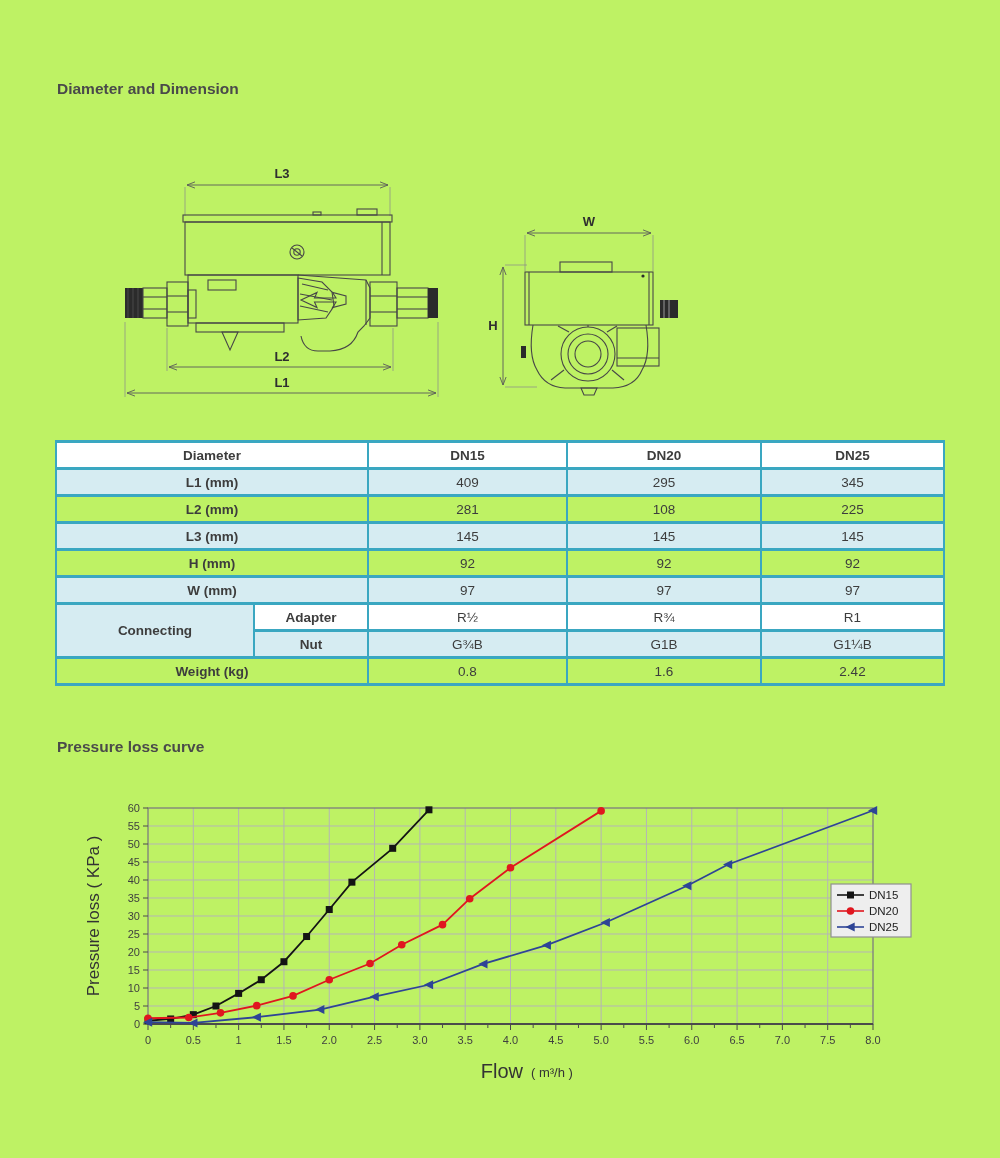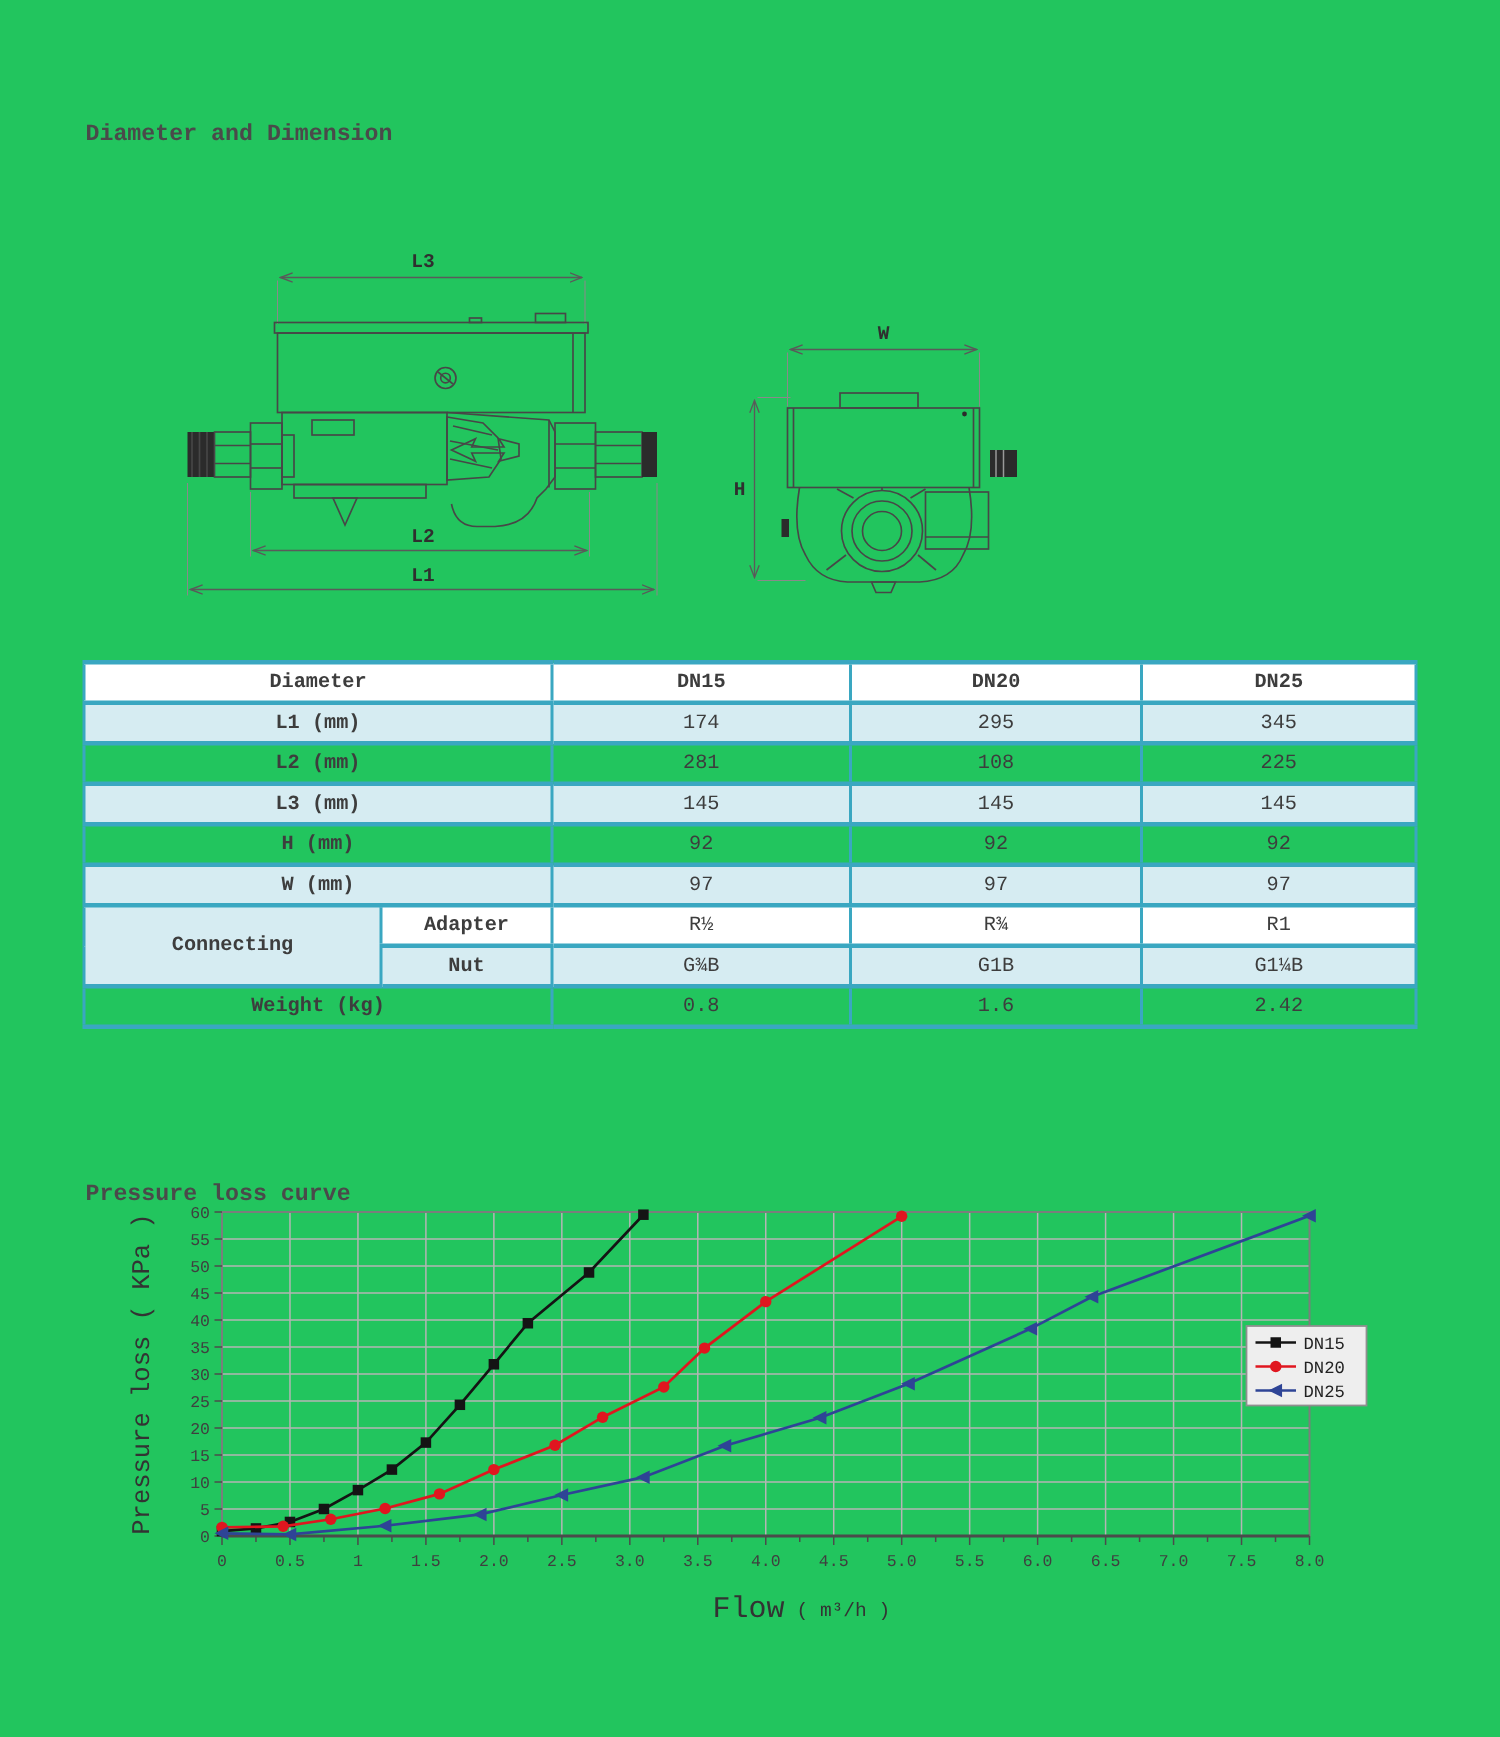--- a/index.html
+++ b/index.html
@@ -1,20 +1,20 @@
 <!DOCTYPE html>
 <html><head>
 <meta charset="utf-8">
 <style>
   html,body{margin:0;padding:0;background:#fff;}
-  .page{position:relative;width:1000px;height:1158px;background:#22c55e;
-        font-family:Liberation Mono, monospace;overflow:hidden;}
+  .page{position:relative;width:1000px;height:1158px;background:#bef264;
+        font-family:Liberation Sans, sans-serif;overflow:hidden;}
   .sec-title{position:absolute;left:57px;font-size:15.5px;font-weight:bold;color:#4a4a4a;}
   #title1{top:80px;}
-  #title2{top:787px;}
+  #title2{top:738px;}
   .drawing{position:absolute;}
   #side-view{left:70px;top:160px;}
   #end-view{left:485px;top:210px;}
   .tline{stroke:#474747;stroke-width:1.1;fill:none;}
   .tfill{fill:#2b2b2b;}
   .dimline{stroke:#5a5a5a;stroke-width:0.9;fill:none;}
   .extline{stroke:#8a8a8a;stroke-width:0.7;}
   .dimtext{font-size:13px;font-weight:bold;fill:#2f2f2f;}
   table.dim-table{position:absolute;left:55px;top:440px;width:888px;
         border-collapse:collapse;table-layout:fixed;}
@@ -172,21 +172,21 @@
       </colgroup>
     <tbody>
         <tr>
       <td colspan="2" class="lbl white">Diameter</td>
       <td class="lbl white">DN15</td>
       <td class="lbl white">DN20</td>
       <td class="lbl white">DN25</td>
     </tr>
     <tr class="shaded">
       <td colspan="2" class="lbl">L1 (mm)</td>
-      <td>174</td>
+      <td>409</td>
       <td>295</td>
       <td>345</td>
     </tr>
     <tr>
       <td colspan="2" class="lbl">L2 (mm)</td>
       <td>281</td>
       <td>108</td>
       <td>225</td>
     </tr>
     <tr class="shaded">

